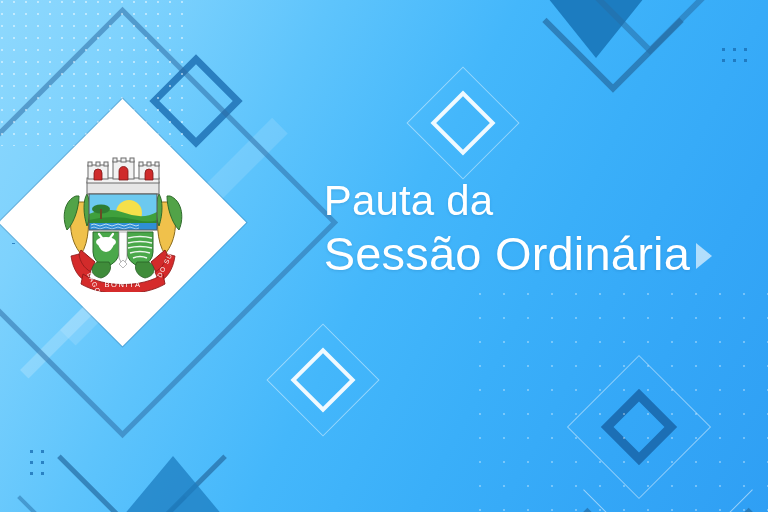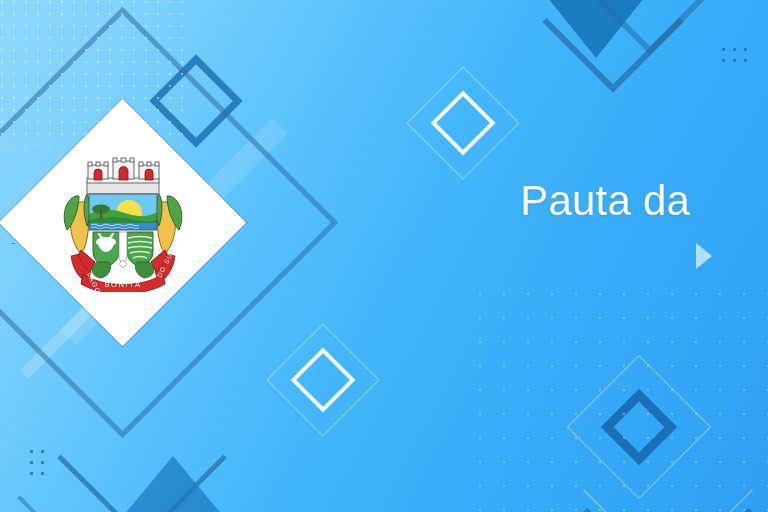--- a/index.html
+++ b/index.html
@@ -274,16 +274,17 @@
           <text x="66" y="133" text-anchor="middle" fill="#ffffff" font-family="Liberation Sans, sans-serif" font-size="7.5" letter-spacing="1.6">BONITA</text>
           <text x="30" y="120" fill="#ffffff" transform="rotate(64 30 120)" font-family="Liberation Sans, sans-serif" font-size="6.5" letter-spacing="1.2">LAGOA</text>
           <text x="104" y="124" fill="#ffffff" transform="rotate(-64 104 124)" font-family="Liberation Sans, sans-serif" font-size="6.5" letter-spacing="1.2">DO SUL</text>
         </g>
       </svg>
     </div>
   </div>
 
   <div id="title-block">
     <div class="title-line-1">Pauta da</div>
+    <div class="title-line-2">Sessão Ordinária</div>
   </div>
   <div id="title-arrow"></div>
 
 </div>
 
 </body></html>

